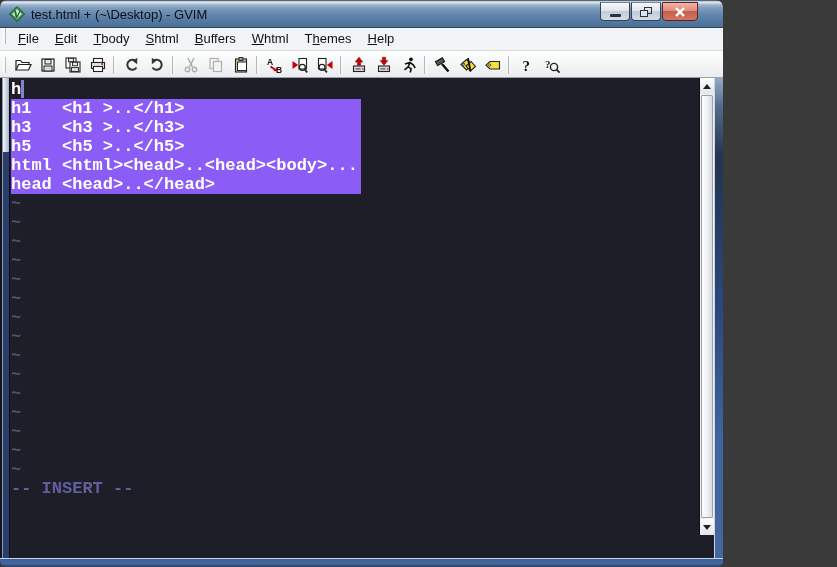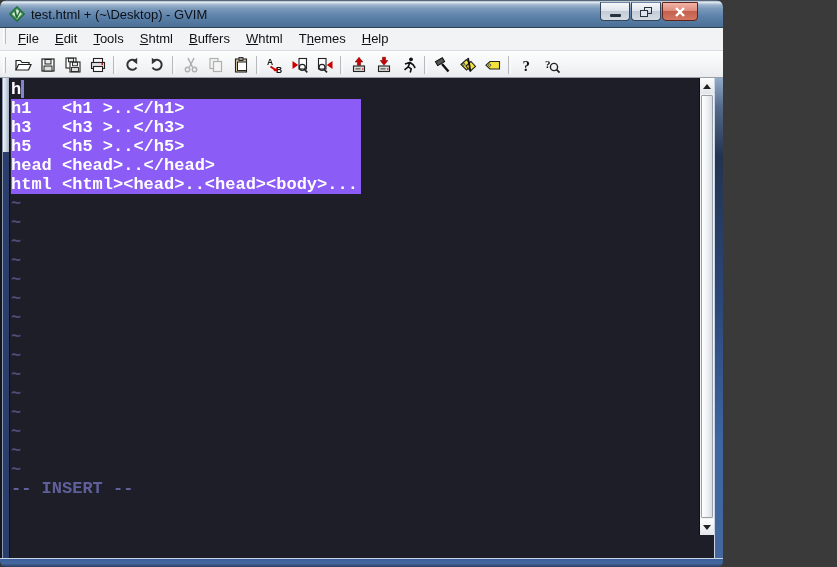--- a/index.html
+++ b/index.html
@@ -102,21 +102,21 @@
           <line x1="10" y1="2" x2="2" y2="10" stroke="#ffffff" stroke-width="2.4"></line>
         </svg>
       </div>
     </div>
   </div>
 
   <div class="menubar">
     <div class="grip"></div>
     <div class="menu-item"><span></span><span class="mn">F</span><span>ile</span></div>
     <div class="menu-item"><span></span><span class="mn">E</span><span>dit</span></div>
-    <div class="menu-item"><span></span><span class="mn">T</span><span>ools</span></div>
+    <div class="menu-item"><span></span><span class="mn">T</span><span>body</span></div>
     <div class="menu-item"><span></span><span class="mn">S</span><span>html</span></div>
     <div class="menu-item"><span></span><span class="mn">B</span><span>uffers</span></div>
     <div class="menu-item"><span></span><span class="mn">W</span><span>html</span></div>
     <div class="menu-item"><span>T</span><span class="mn">h</span><span>emes</span></div>
     <div class="menu-item"><span></span><span class="mn">H</span><span>elp</span></div>
   </div>
 
   <div class="toolbar">
     <div class="grip"></div>
 
@@ -285,22 +285,22 @@
 
     <div class="left-scrollbar">
       <div class="left-thumb"></div>
     </div>
 
     <div class="text-area">
       <div class="line"><span>h</span><span class="cursor"></span></div>
       <div class="line pm">h1   &lt;h1 &gt;..&lt;/h1&gt;</div>
       <div class="line pm">h3   &lt;h3 &gt;..&lt;/h3&gt;</div>
       <div class="line pm">h5   &lt;h5 &gt;..&lt;/h5&gt;</div>
+      <div class="line pm">html &lt;html&gt;&lt;head&gt;..&lt;head&gt;&lt;body&gt;...</div>
       <div class="line pm">head &lt;head&gt;..&lt;/head&gt;</div>
-      <div class="line pm">html &lt;html&gt;&lt;head&gt;..&lt;head&gt;&lt;body&gt;...</div>
       <div class="line tilde">~</div>
       <div class="line tilde">~</div>
       <div class="line tilde">~</div>
       <div class="line tilde">~</div>
       <div class="line tilde">~</div>
       <div class="line tilde">~</div>
       <div class="line tilde">~</div>
       <div class="line tilde">~</div>
       <div class="line tilde">~</div>
       <div class="line tilde">~</div>

